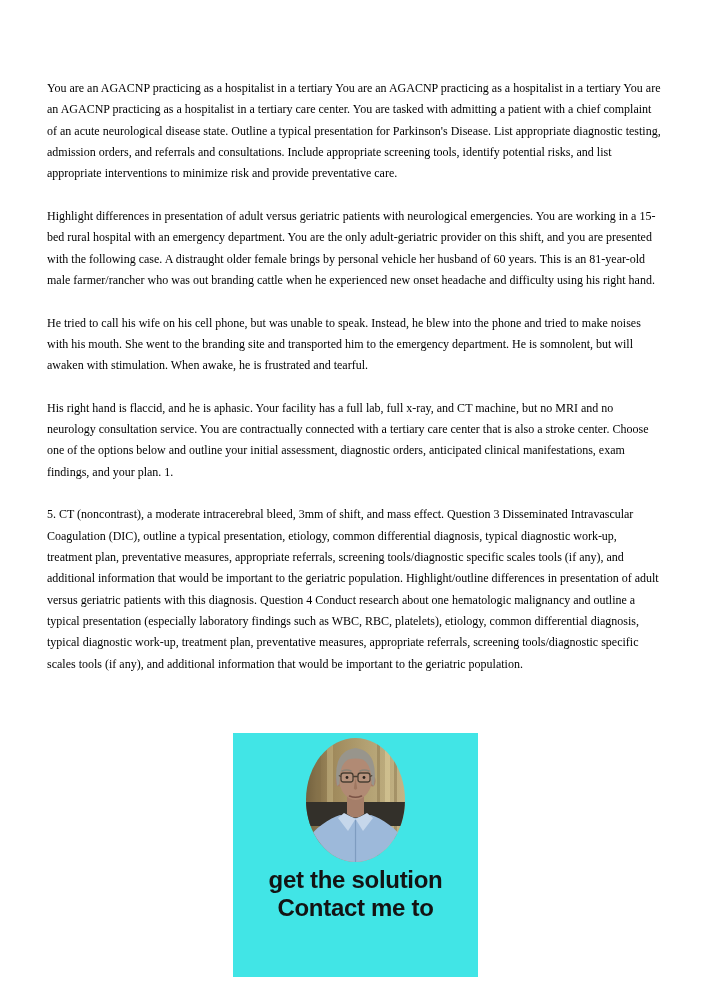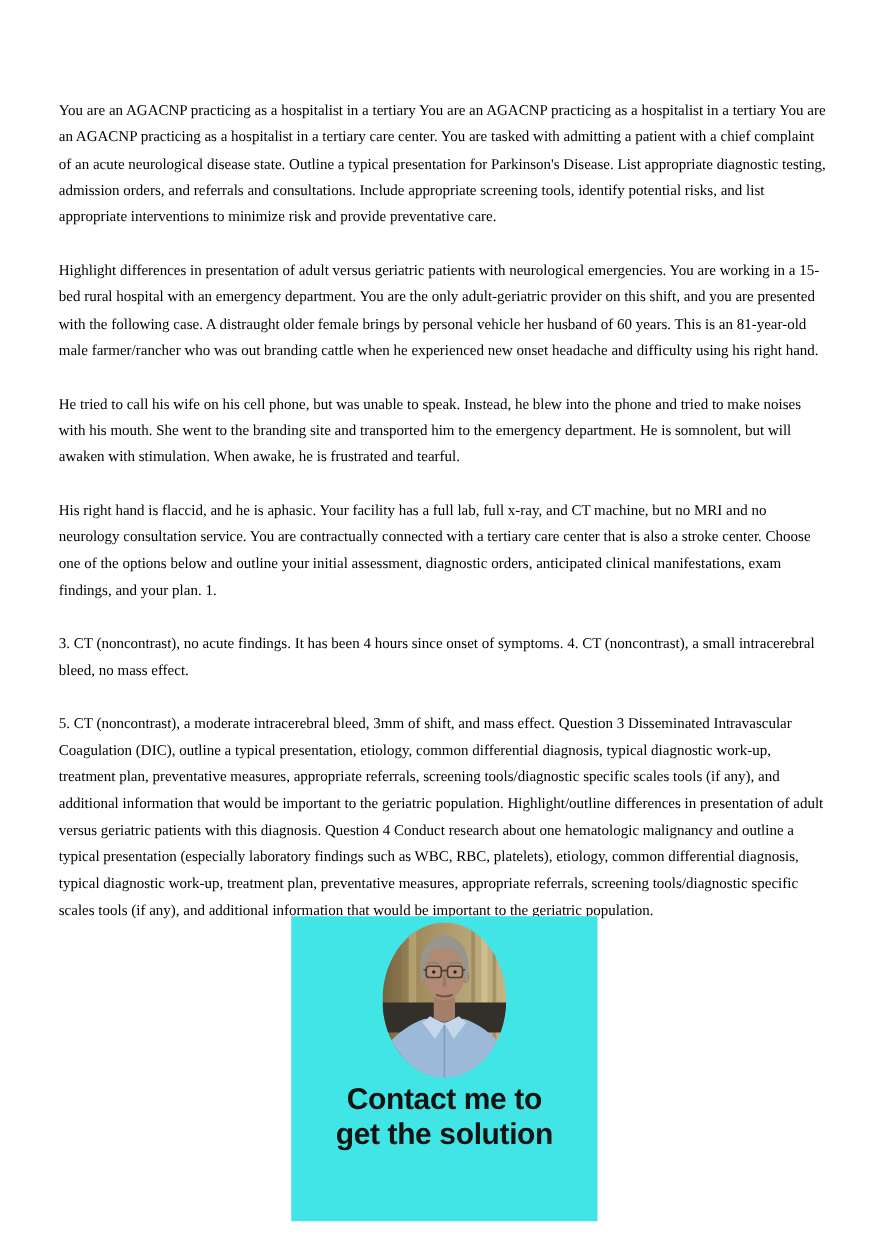--- a/index.html
+++ b/index.html
@@ -67,21 +67,20 @@
 </head>
 <body>
 
 <div class="page">
 
   <div class="doc-body">
     <p>You are an AGACNP practicing as a hospitalist in a tertiary You are an AGACNP practicing as a hospitalist in a tertiary You are an AGACNP practicing as a hospitalist in a tertiary care center. You are tasked with admitting a patient with a chief complaint of an acute neurological disease state. Outline a typical presentation for Parkinson's Disease. List appropriate diagnostic testing, admission orders, and referrals and consultations. Include appropriate screening tools, identify potential risks, and list appropriate interventions to minimize risk and provide preventative care.</p>
     <p>Highlight differences in presentation of adult versus geriatric patients with neurological emergencies. You are working in a 15-bed rural hospital with an emergency department. You are the only adult-geriatric provider on this shift, and you are presented with the following case. A distraught older female brings by personal vehicle her husband of 60 years. This is an 81-year-old male farmer/rancher who was out branding cattle when he experienced new onset headache and difficulty using his right hand.</p>
     <p>He tried to call his wife on his cell phone, but was unable to speak. Instead, he blew into the phone and tried to make noises with his mouth. She went to the branding site and transported him to the emergency department. He is somnolent, but will awaken with stimulation. When awake, he is frustrated and tearful.</p>
     <p>His right hand is flaccid, and he is aphasic. Your facility has a full lab, full x-ray, and CT machine, but no MRI and no neurology consultation service. You are contractually connected with a tertiary care center that is also a stroke center. Choose one of the options below and outline your initial assessment, diagnostic orders, anticipated clinical manifestations, exam findings, and your plan. 1.</p>
-    <p>3. CT (noncontrast), no acute findings. It has been 4 hours since onset of symptoms. 4. CT (noncontrast), a small intracerebral bleed, no mass effect.</p>
     <p>5. CT (noncontrast), a moderate intracerebral bleed, 3mm of shift, and mass effect. Question 3 Disseminated Intravascular Coagulation (DIC), outline a typical presentation, etiology, common differential diagnosis, typical diagnostic work-up, treatment plan, preventative measures, appropriate referrals, screening tools/diagnostic specific scales tools (if any), and additional information that would be important to the geriatric population. Highlight/outline differences in presentation of adult versus geriatric patients with this diagnosis. Question 4 Conduct research about one hematologic malignancy and outline a typical presentation (especially laboratory findings such as WBC, RBC, platelets), etiology, common differential diagnosis, typical diagnostic work-up, treatment plan, preventative measures, appropriate referrals, screening tools/diagnostic specific scales tools (if any), and additional information that would be important to the geriatric population.</p>
   </div>
 
   <div class="promo" style="background-color: rgb(65, 229, 230); color: rgb(19, 19, 19);">
 
     <div class="promo-photo">
       <svg viewBox="0 0 99 124" xmlns="http://www.w3.org/2000/svg">
         <defs>
           <clipPath id="ovalClip">
               <ellipse cx="49.5" cy="62" rx="49.5" ry="62"></ellipse>
@@ -119,20 +118,20 @@
           <line x1="64" y1="38.5" x2="66.2" y2="37.5" stroke="#4a3f33" stroke-width="1.2"></line>
           <circle cx="41" cy="39.5" r="1.4" fill="#2a211b"></circle>
           <circle cx="58" cy="39.5" r="1.4" fill="#2a211b"></circle>
           <path d="M49.5,40 L47.8,50.5 Q49.5,52.8 51.2,50.5 Z" fill="#9e7660"></path>
           <path d="M43.5,58 Q49.5,60.5 55.5,58" stroke="#7a5244" stroke-width="1.6" fill="none" stroke-linecap="round"></path>
         </g>
       </svg>
     </div>
 
     <div class="promo-caption">
+      <div>get the solution</div>
       <div>Contact me to</div>
-      <div>get the solution</div>
     </div>
 
 
   </div>
 
 </div>
 
 </body></html>

